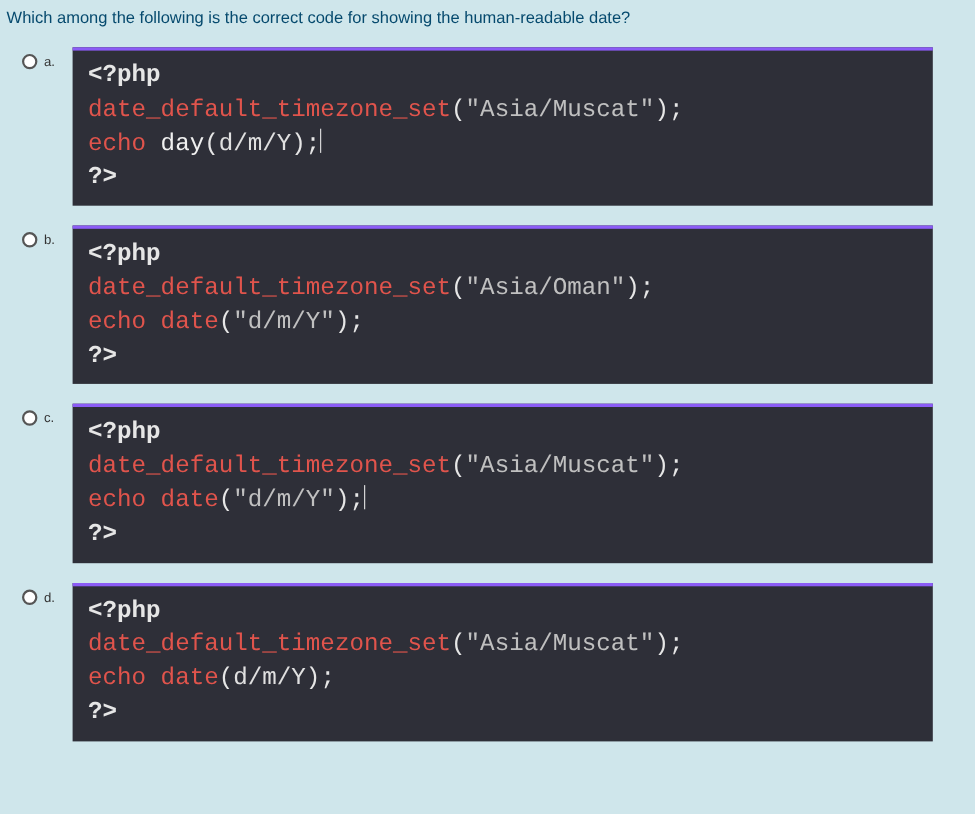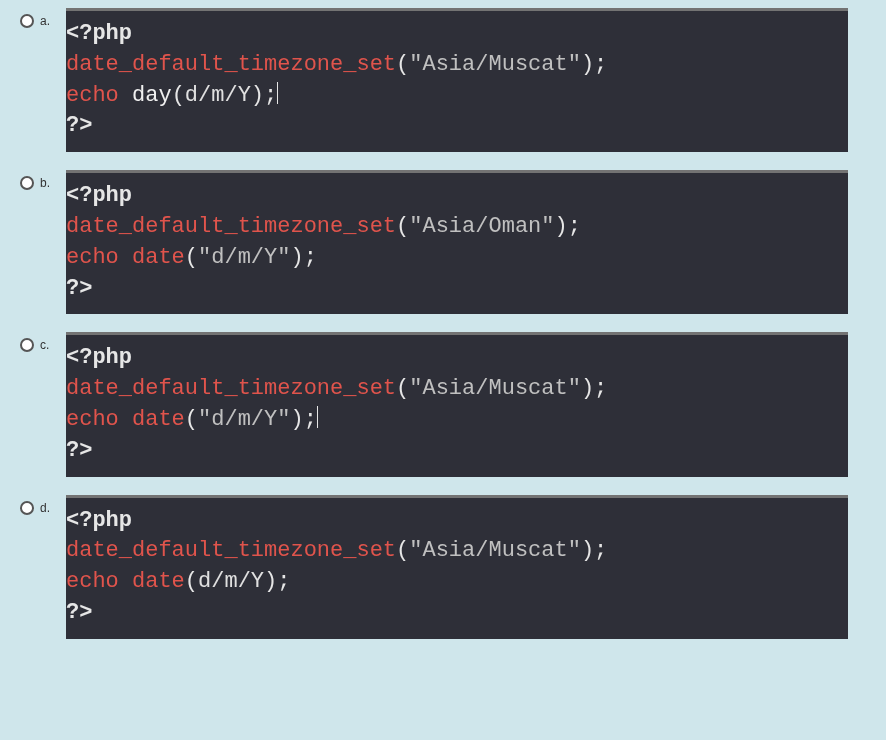--- a/index.html
+++ b/index.html
@@ -45,22 +45,22 @@
     background: #fff;
     cursor: pointer;
     flex-shrink: 0;
   }
   .opt-label {
     color: #333;
     font-size: 12px;
   }
   .code-block {
     background: #2e2f38;
-    border-top: 3px solid #737373;
-    padding: 8px 14px 10px 0;
+    border-top: 3px solid #8b5cf6;
+    padding: 8px 14px 10px 14px;
     font-family: Consolas, "Courier New", monospace;
     font-size: 22px;
     line-height: 1.4;
     color: #ddd;
     flex: 1;
     max-width: 782px;
     white-space: pre;
   }
   .tok-tag   { color: #e6e6e6; font-weight: bold; }
   .tok-kw    { color: #e0544c; }
@@ -74,20 +74,21 @@
     width: 1px;
     height: 22px;
     background: #e6e6e6;
     vertical-align: -3px;
   }
 </style>
 </head>
 <body>
 
 <div class="container">
+  <div class="question">Which among the following is the correct code for showing the human-readable date?</div>
 
   <div class="options">
 
     <div class="option-row">
       <div class="radio-col">
         <input type="radio" name="q" class="radio" style="">
         <span class="opt-label">a.</span>
       </div>
       <div class="code-block"><span class="tok-tag">&lt;?php</span>
 <span class="tok-kw">date_default_timezone_set</span><span class="tok-paren">(</span><span class="tok-str">"Asia/Muscat"</span><span class="tok-paren">)</span><span class="tok-semi">;</span>

